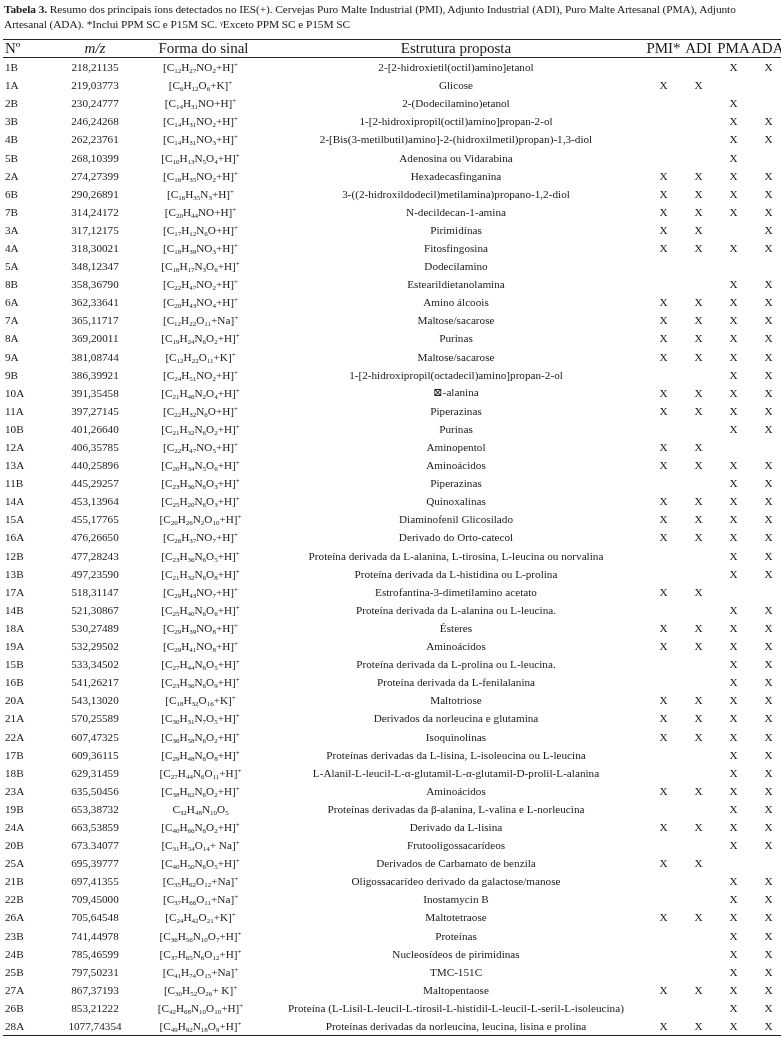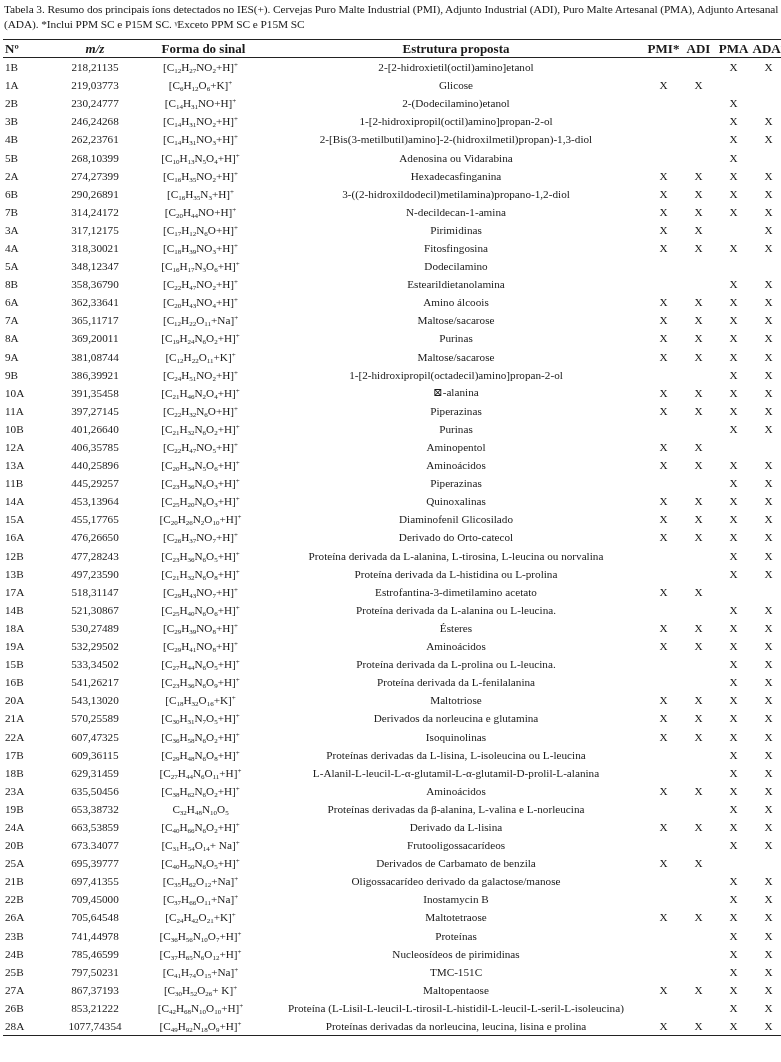--- a/index.html
+++ b/index.html
@@ -5,28 +5,28 @@
   html, body { margin: 0; padding: 0; background: #ffffff; }
   body {
     width: 781px; height: 1062px; overflow: hidden;
     font-family: "Liberation Serif", "DejaVu Serif", serif;
     color: #1a1a1a; font-size: 11.2px;
   }
   .caption {
     position: absolute; left: 4px; top: 2px; width: 775px;
     font-size: 11.4px; line-height: 15px; letter-spacing: -0.1px;
   }
-  .caption b { font-weight: normal; }
+  .caption b { font-weight: bold; }
   table {
     position: absolute; left: 3px; top: 39px; width: 775px;
     border-collapse: collapse; table-layout: fixed;
   }
   thead tr { border-top: 1.6px solid #222; border-bottom: 1.2px solid #222; }
   tbody tr:last-child { border-bottom: 1.6px solid #222; }
-  th { font-weight: bold; height: 17px; padding: 0; text-align: left; font-size: 13px; margin-top: 8px; }
+  th { font-weight: normal; height: 17px; padding: 0; text-align: left; font-size: 15px; margin-top: 8px; }
   td { height: 18.1px; padding: 0; white-space: nowrap; font-size: 11.2px; }
   .c-no { width: 50px; padding-left: 2px; }
   .c-mz { width: 80px; text-align: center; }
   .c-form { width: 125px; text-align: center; }
   .c-str { width: 380px; text-align: center; }
   .c-x { width: 35px; text-align: center; }
   th.c-mz { font-style: italic; }
   th.c-form { text-align: center; padding-left: 6px; }
   th.c-str { }
   th.c-x { }

